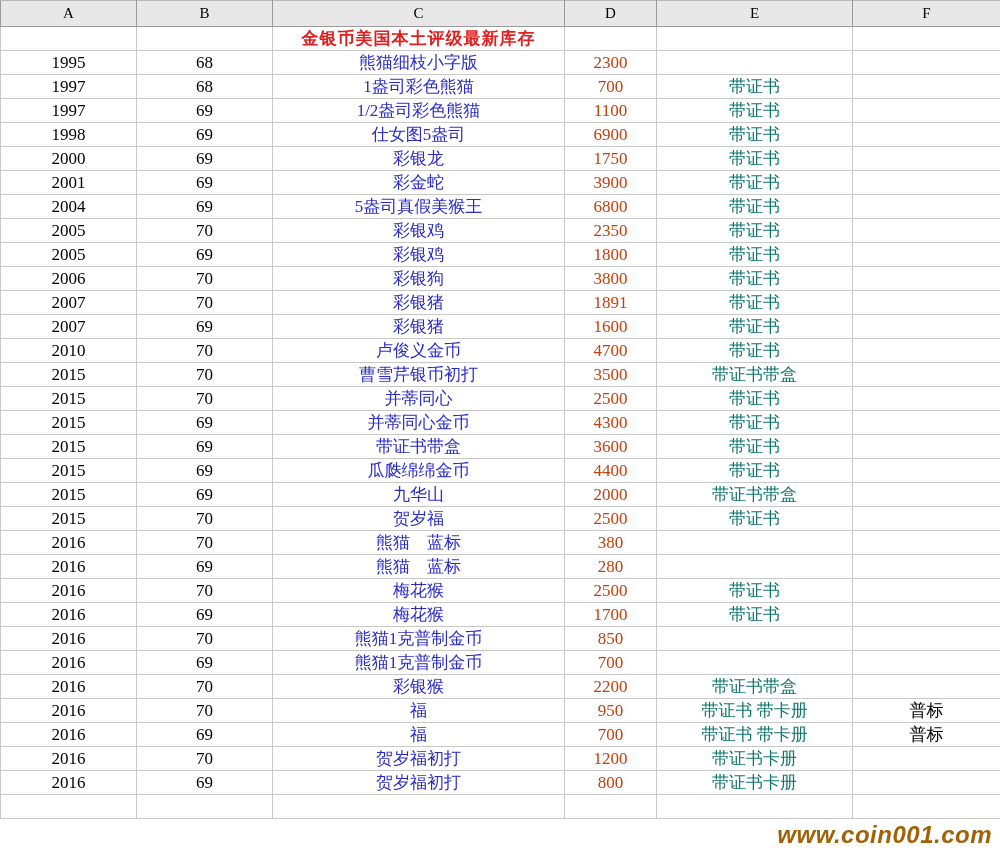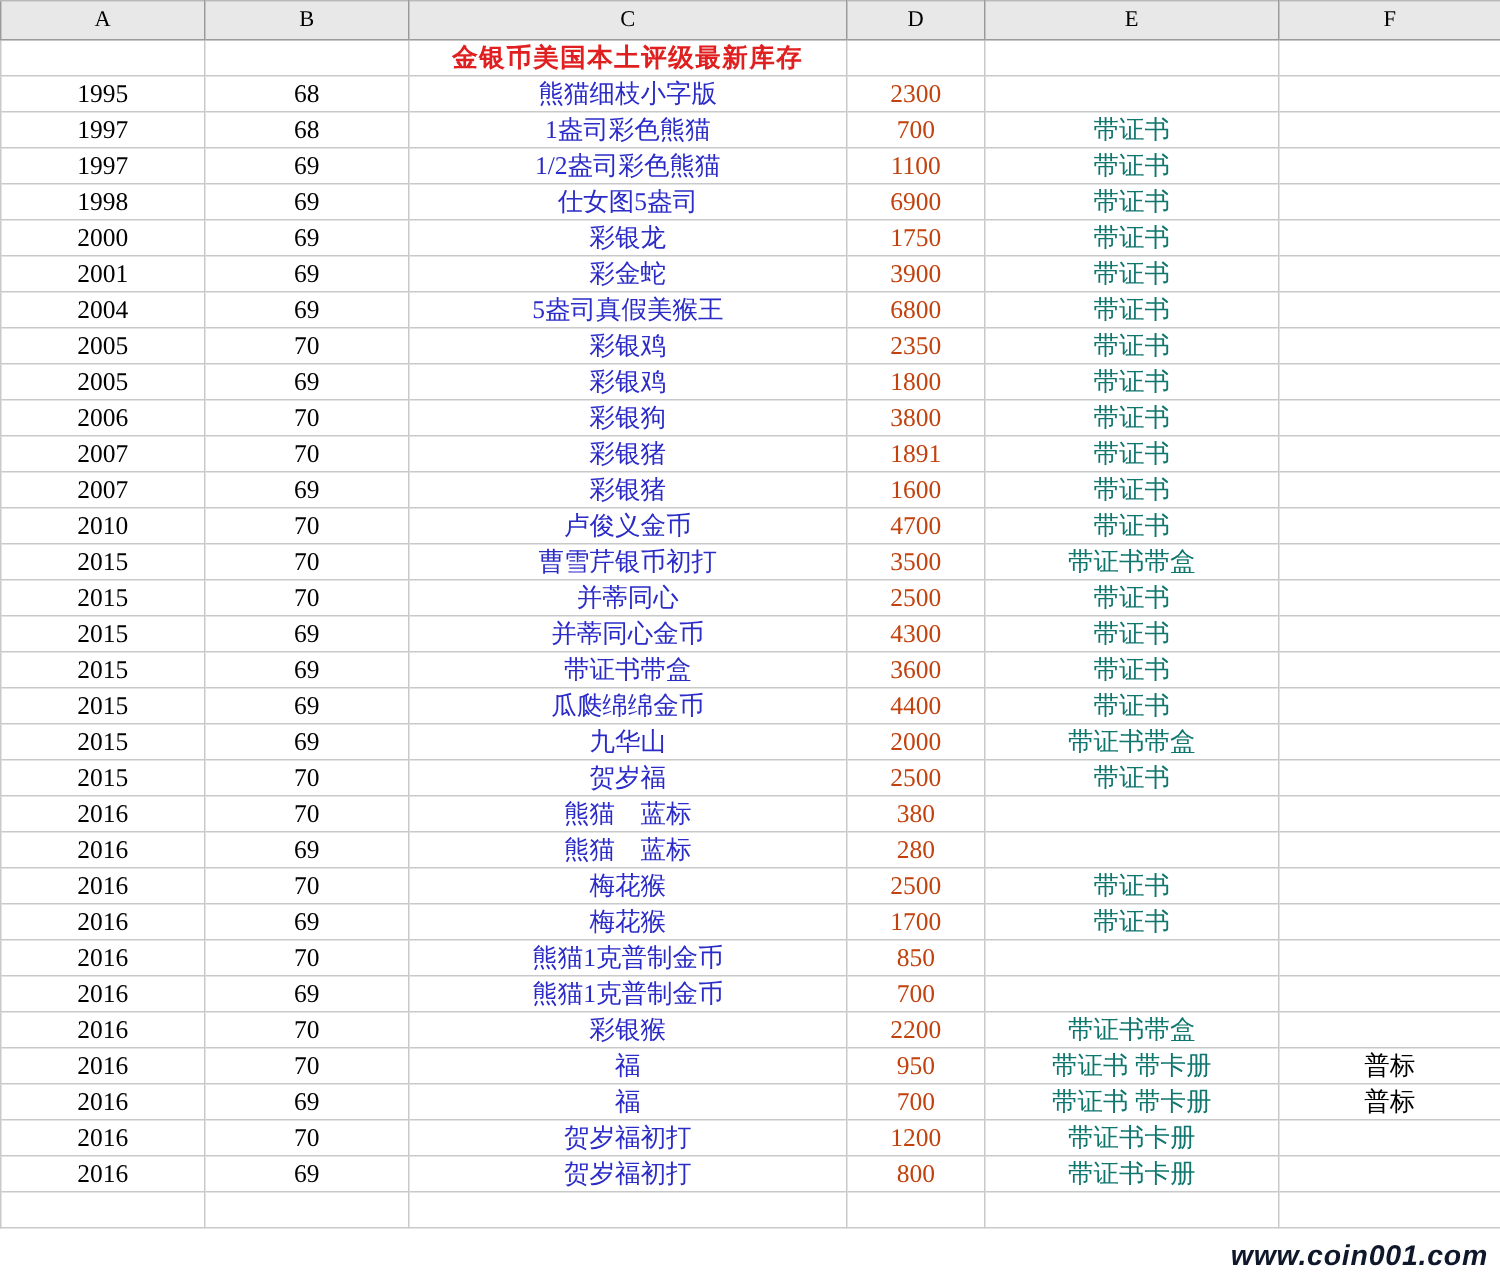--- a/index.html
+++ b/index.html
@@ -83,24 +83,24 @@
     font-size: 18px;
   }
   .blank-row td {
     height: 23px;
   }
   .watermark {
     position: absolute;
     right: 8px;
     bottom: 4px;
     font-family: "Liberation Sans", sans-serif;
-    font-size: 19px;
+    font-size: 24px;
     font-weight: bold;
     font-style: italic;
-    color: #0f172a;
+    color: #a16207;
     letter-spacing: 0.5px;
     text-shadow: 0 0 1px rgba(255,255,255,0.8);
     pointer-events: none;
   }
 </style>
 </head>
 <body>
 
 <table id="sheet">
   <colgroup>

